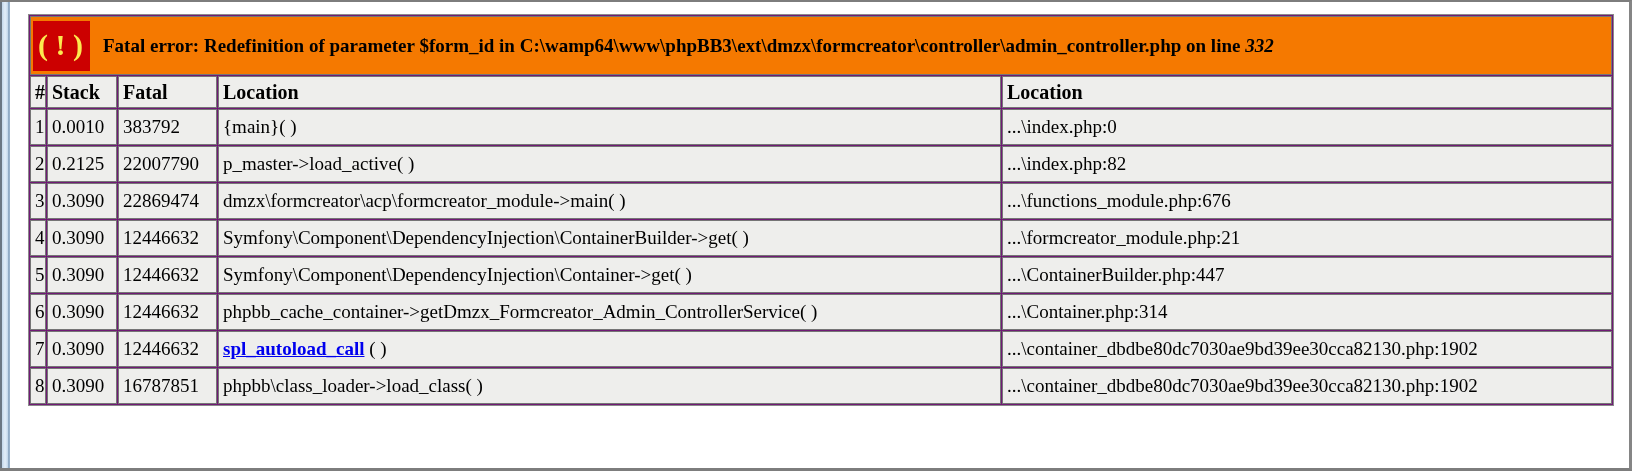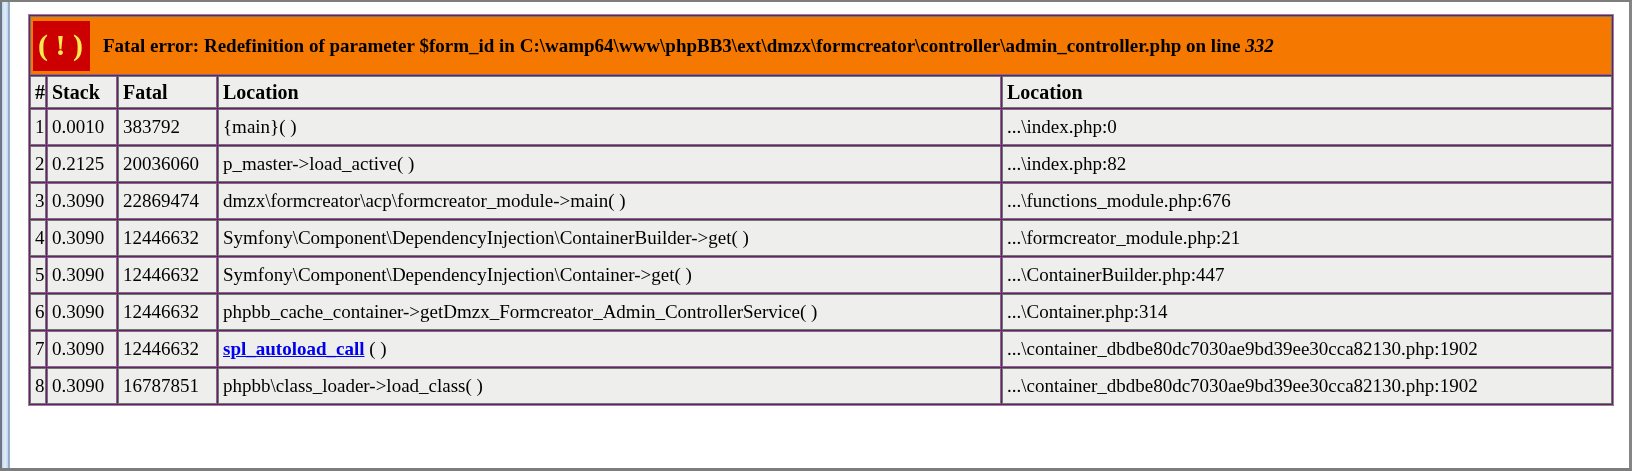--- a/index.html
+++ b/index.html
@@ -133,21 +133,21 @@
       <td>1</td>
       <td>0.0010</td>
       <td class="mem">383792</td>
       <td>{main}( )</td>
       <td>...\index.php:0</td>
     </tr>
 
     <tr class="data-row">
       <td>2</td>
       <td>0.2125</td>
-      <td class="mem">20036060</td>
+      <td class="mem">22007790</td>
       <td>p_master-&gt;load_active( )</td>
       <td>...\index.php:82</td>
     </tr>
 
     <tr class="data-row">
       <td>3</td>
       <td>0.3090</td>
       <td class="mem">22869474</td>
       <td>dmzx\formcreator\acp\formcreator_module-&gt;main( )</td>
       <td>...\functions_module.php:676</td>

